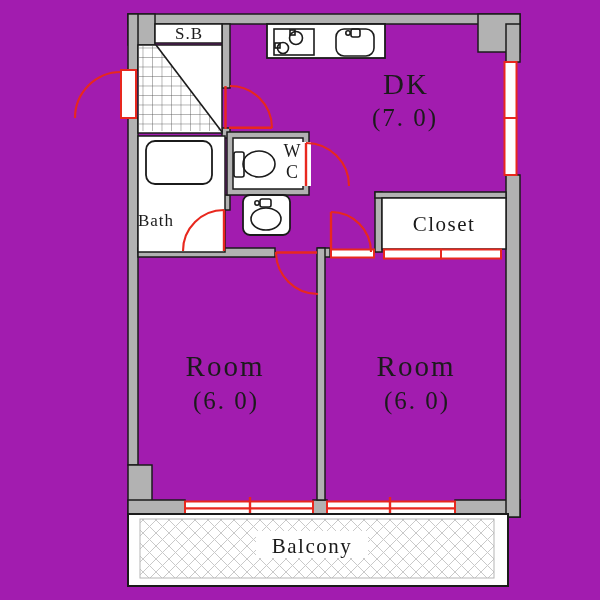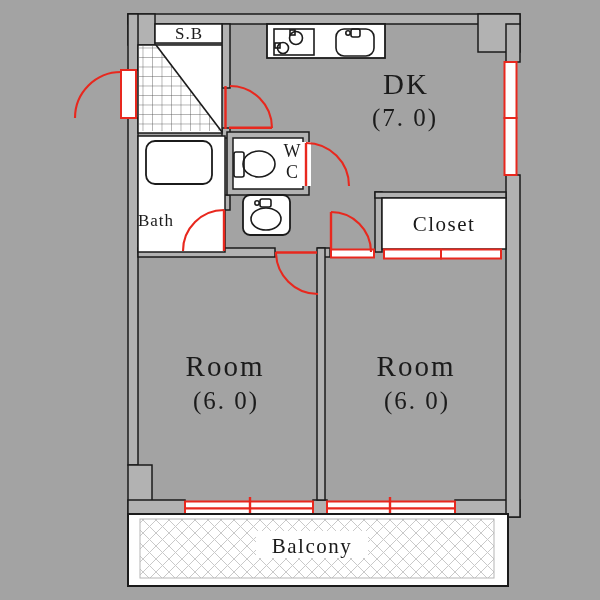--- a/index.html
+++ b/index.html
@@ -1,21 +1,21 @@
 <!DOCTYPE html>
 <html style="--wall: #b2b2b2; --line: #1b1b1b; --red: #e8281e;"><head>
 <meta charset="utf-8">
 <style>
   :root{
     --wall:#b2b2b2;
     --line:#1b1b1b;
     --red:#e8281e;
   }
   html,body{margin:0;padding:0;background:#fff;}
-  .stage{width:600px;height:600px;position:relative;background:#a3a3a3;overflow:hidden;}
+  .stage{width:600px;height:600px;position:relative;background:#a21caf;overflow:hidden;}
   svg{display:block;}
   .wall{fill:var(--wall);stroke:var(--line);stroke-width:1.5;}
   .roombox{fill:#fff;stroke:var(--line);stroke-width:1.5;}
   .fix{fill:#fff;stroke:var(--line);stroke-width:1.8;}
   .fixthin{fill:none;stroke:var(--line);stroke-width:1.6;}
   .redline{stroke:var(--red);stroke-width:2.4;fill:none;}
   .redarc{stroke:var(--red);stroke-width:2.1;fill:none;}
   .redbox{fill:#fff;stroke:var(--red);stroke-width:2;}
   text{font-family:"Liberation Serif","DejaVu Serif",serif;fill:var(--line);}
   .t-big{font-size:29px;letter-spacing:2px;}

